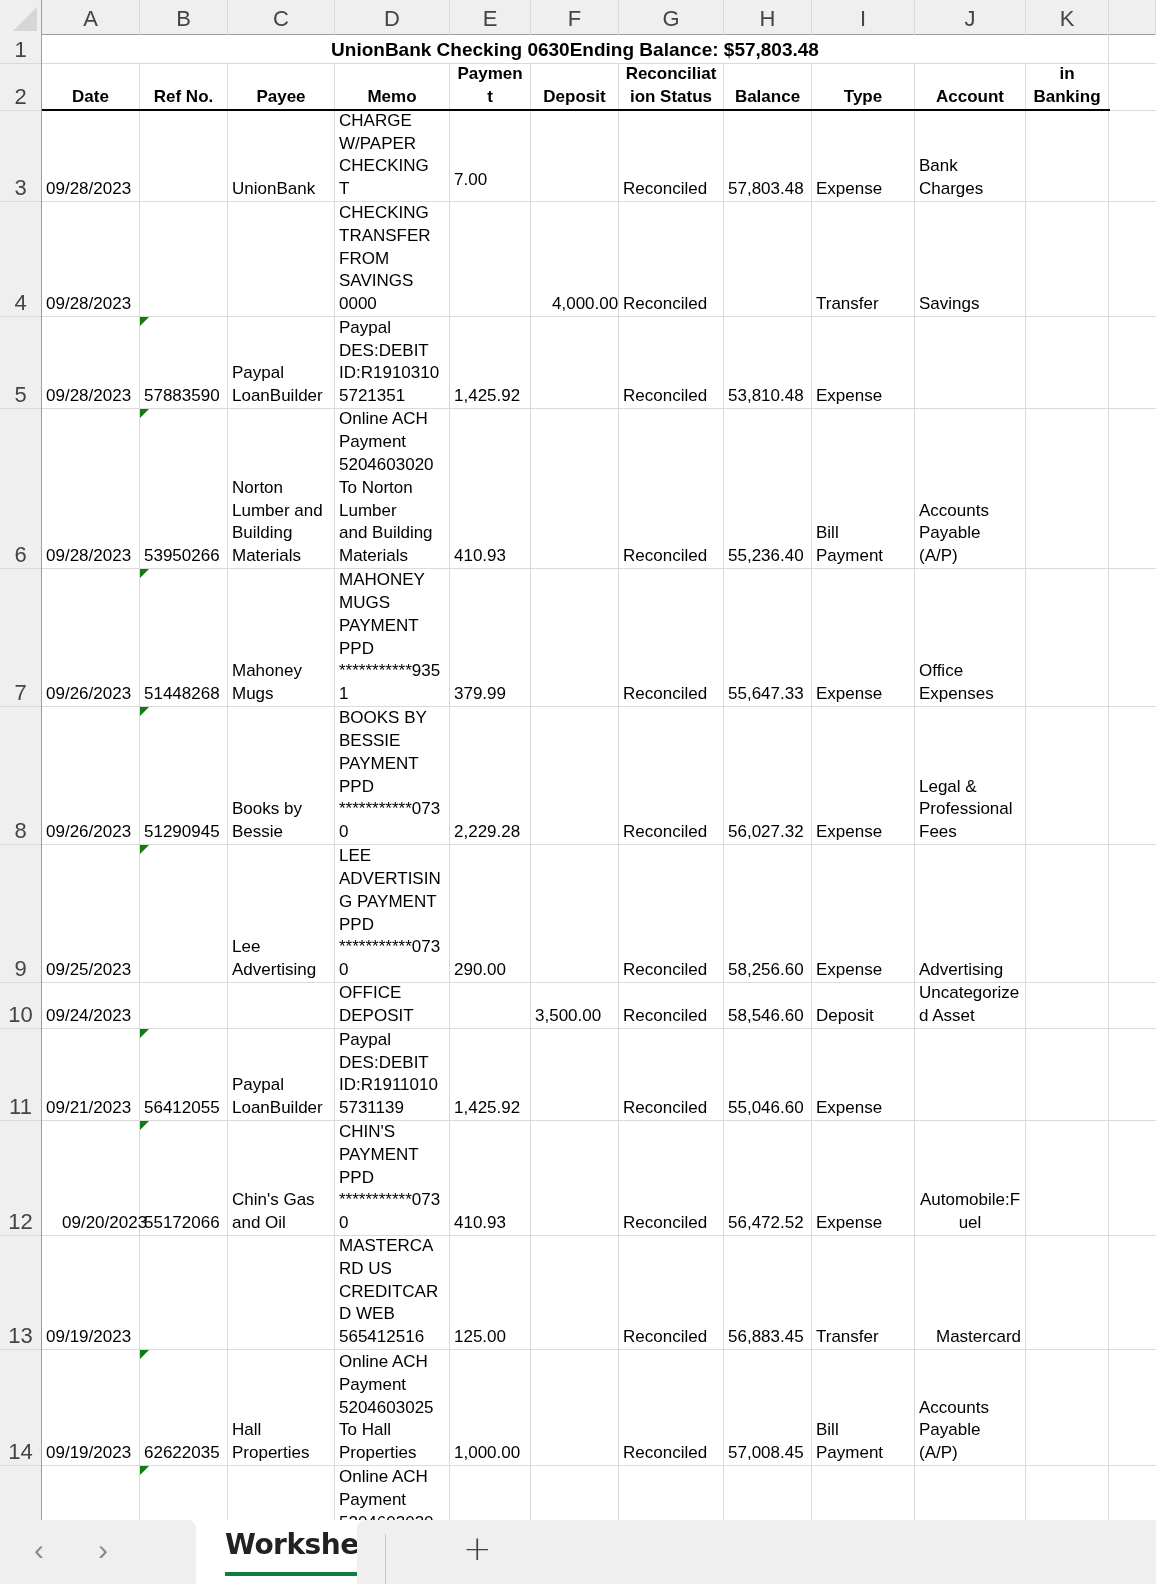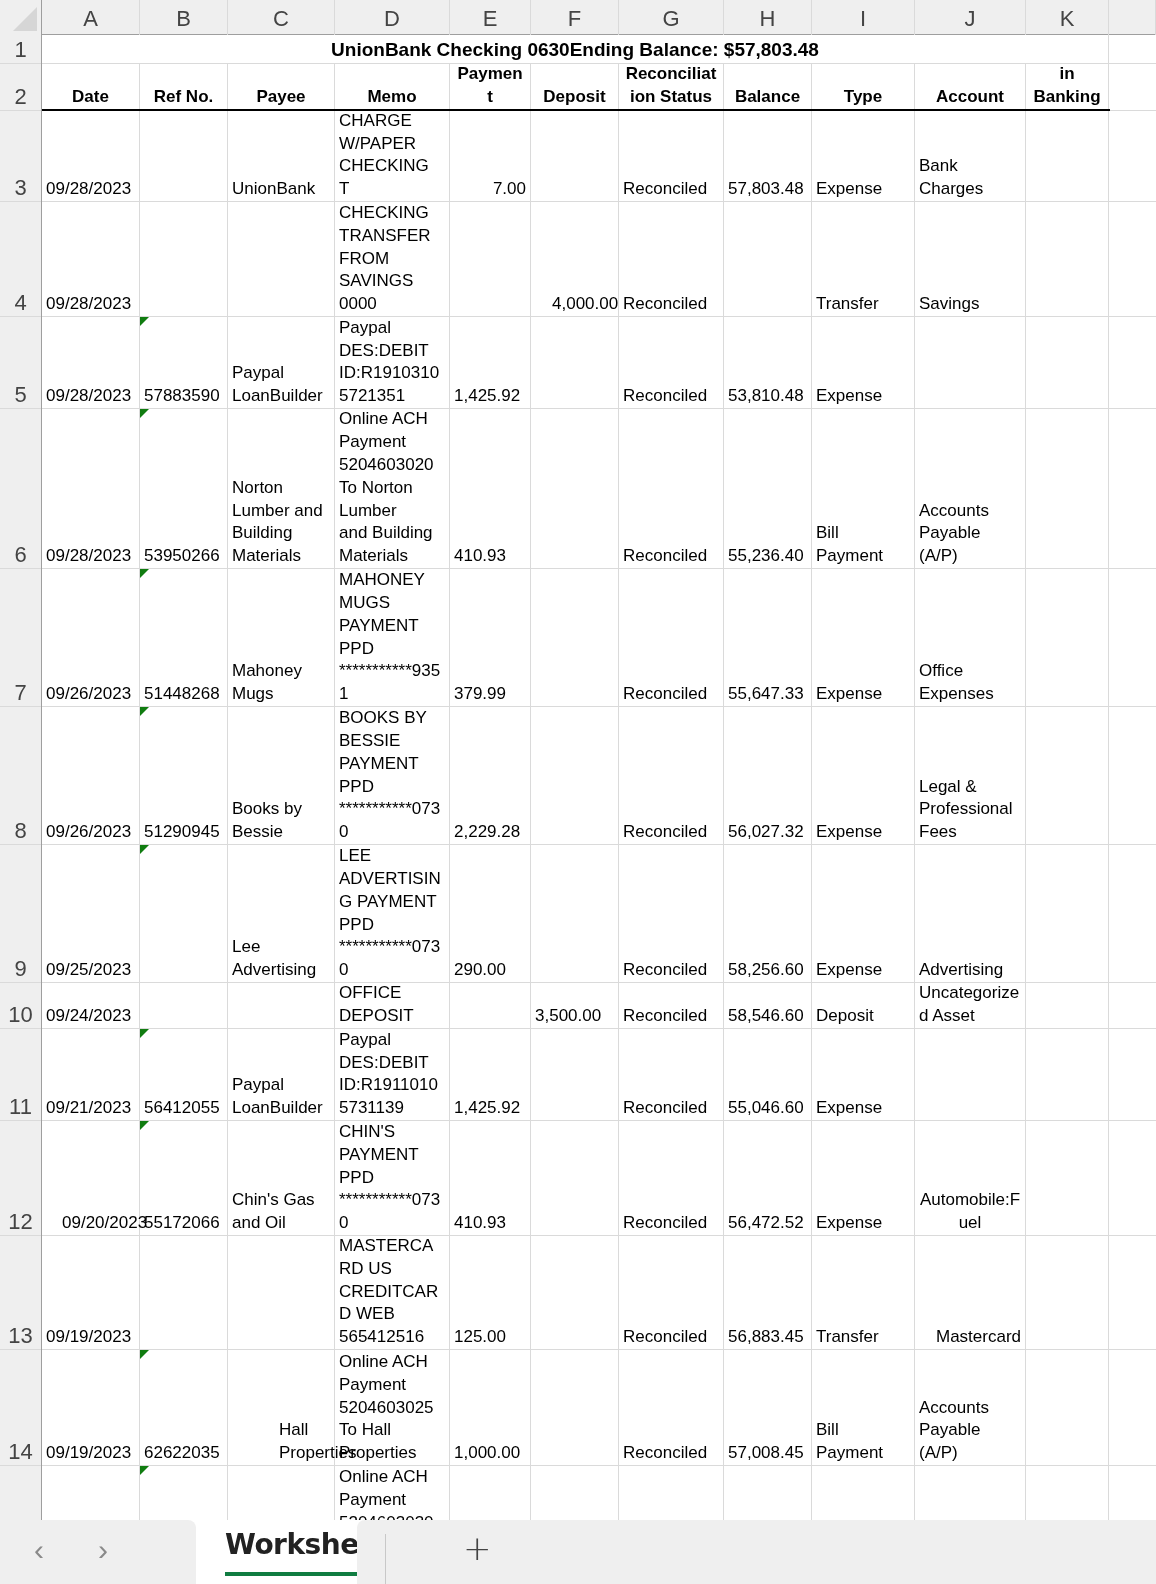--- a/index.html
+++ b/index.html
@@ -224,21 +224,21 @@
     <div class="cell " style="left: 98px; width: 87px; top: 76px; height: 90px;"></div>
     <div class="cell " style="left: 186px; width: 106px; top: 76px; height: 90px;">
       <span>UnionBank</span>
     </div>
     <div class="cell " style="left: 293px; width: 114px; top: 76px; height: 90px;">
       <span>CHARGE</span>
       <span>W/PAPER</span>
       <span>CHECKING</span>
       <span>T</span>
     </div>
-    <div class="cell " style="left: 408px; width: 80px; top: 76px; height: 90px; align-items: flex-end;">
+    <div class="cell " style="left: 408px; width: 80px; top: 67px; height: 90px;">
       <span>7.00</span>
     </div>
     <div class="cell " style="left: 489px; width: 87px; top: 76px; height: 90px;"></div>
     <div class="cell " style="left: 577px; width: 104px; top: 76px; height: 90px;">
       <span>Reconciled</span>
     </div>
     <div class="cell " style="left: 682px; width: 87px; top: 76px; height: 90px;">
       <span>57,803.48</span>
     </div>
     <div class="cell " style="left: 770px; width: 102px; top: 76px; height: 90px;">
@@ -580,21 +580,21 @@
     <div class="cell " style="left: 873px; width: 110px; top: 1201px; height: 113px; align-items: flex-end;">
       <span>Mastercard</span>
     </div>
     <div class="cell " style="left: 984px; width: 82px; top: 1201px; height: 113px;"></div>
     <div class="cell " style="left: 0px; width: 97px; top: 1315px; height: 115px;">
       <span>09/19/2023</span>
     </div>
     <div class="cell " style="left: 98px; width: 87px; top: 1315px; height: 115px;">
       <span>62622035</span>
     </div>
-    <div class="cell " style="left: 186px; width: 106px; top: 1315px; height: 115px; margin-left: 47px;">
+    <div class="cell " style="left: 186px; width: 106px; top: 1315px; height: 115px;">
       <span>Hall</span>
       <span>Properties</span>
     </div>
     <div class="cell " style="left: 293px; width: 114px; top: 1315px; height: 115px;">
       <span>Online ACH</span>
       <span>Payment</span>
       <span>5204603025</span>
       <span>To Hall</span>
       <span>Properties</span>
     </div>

